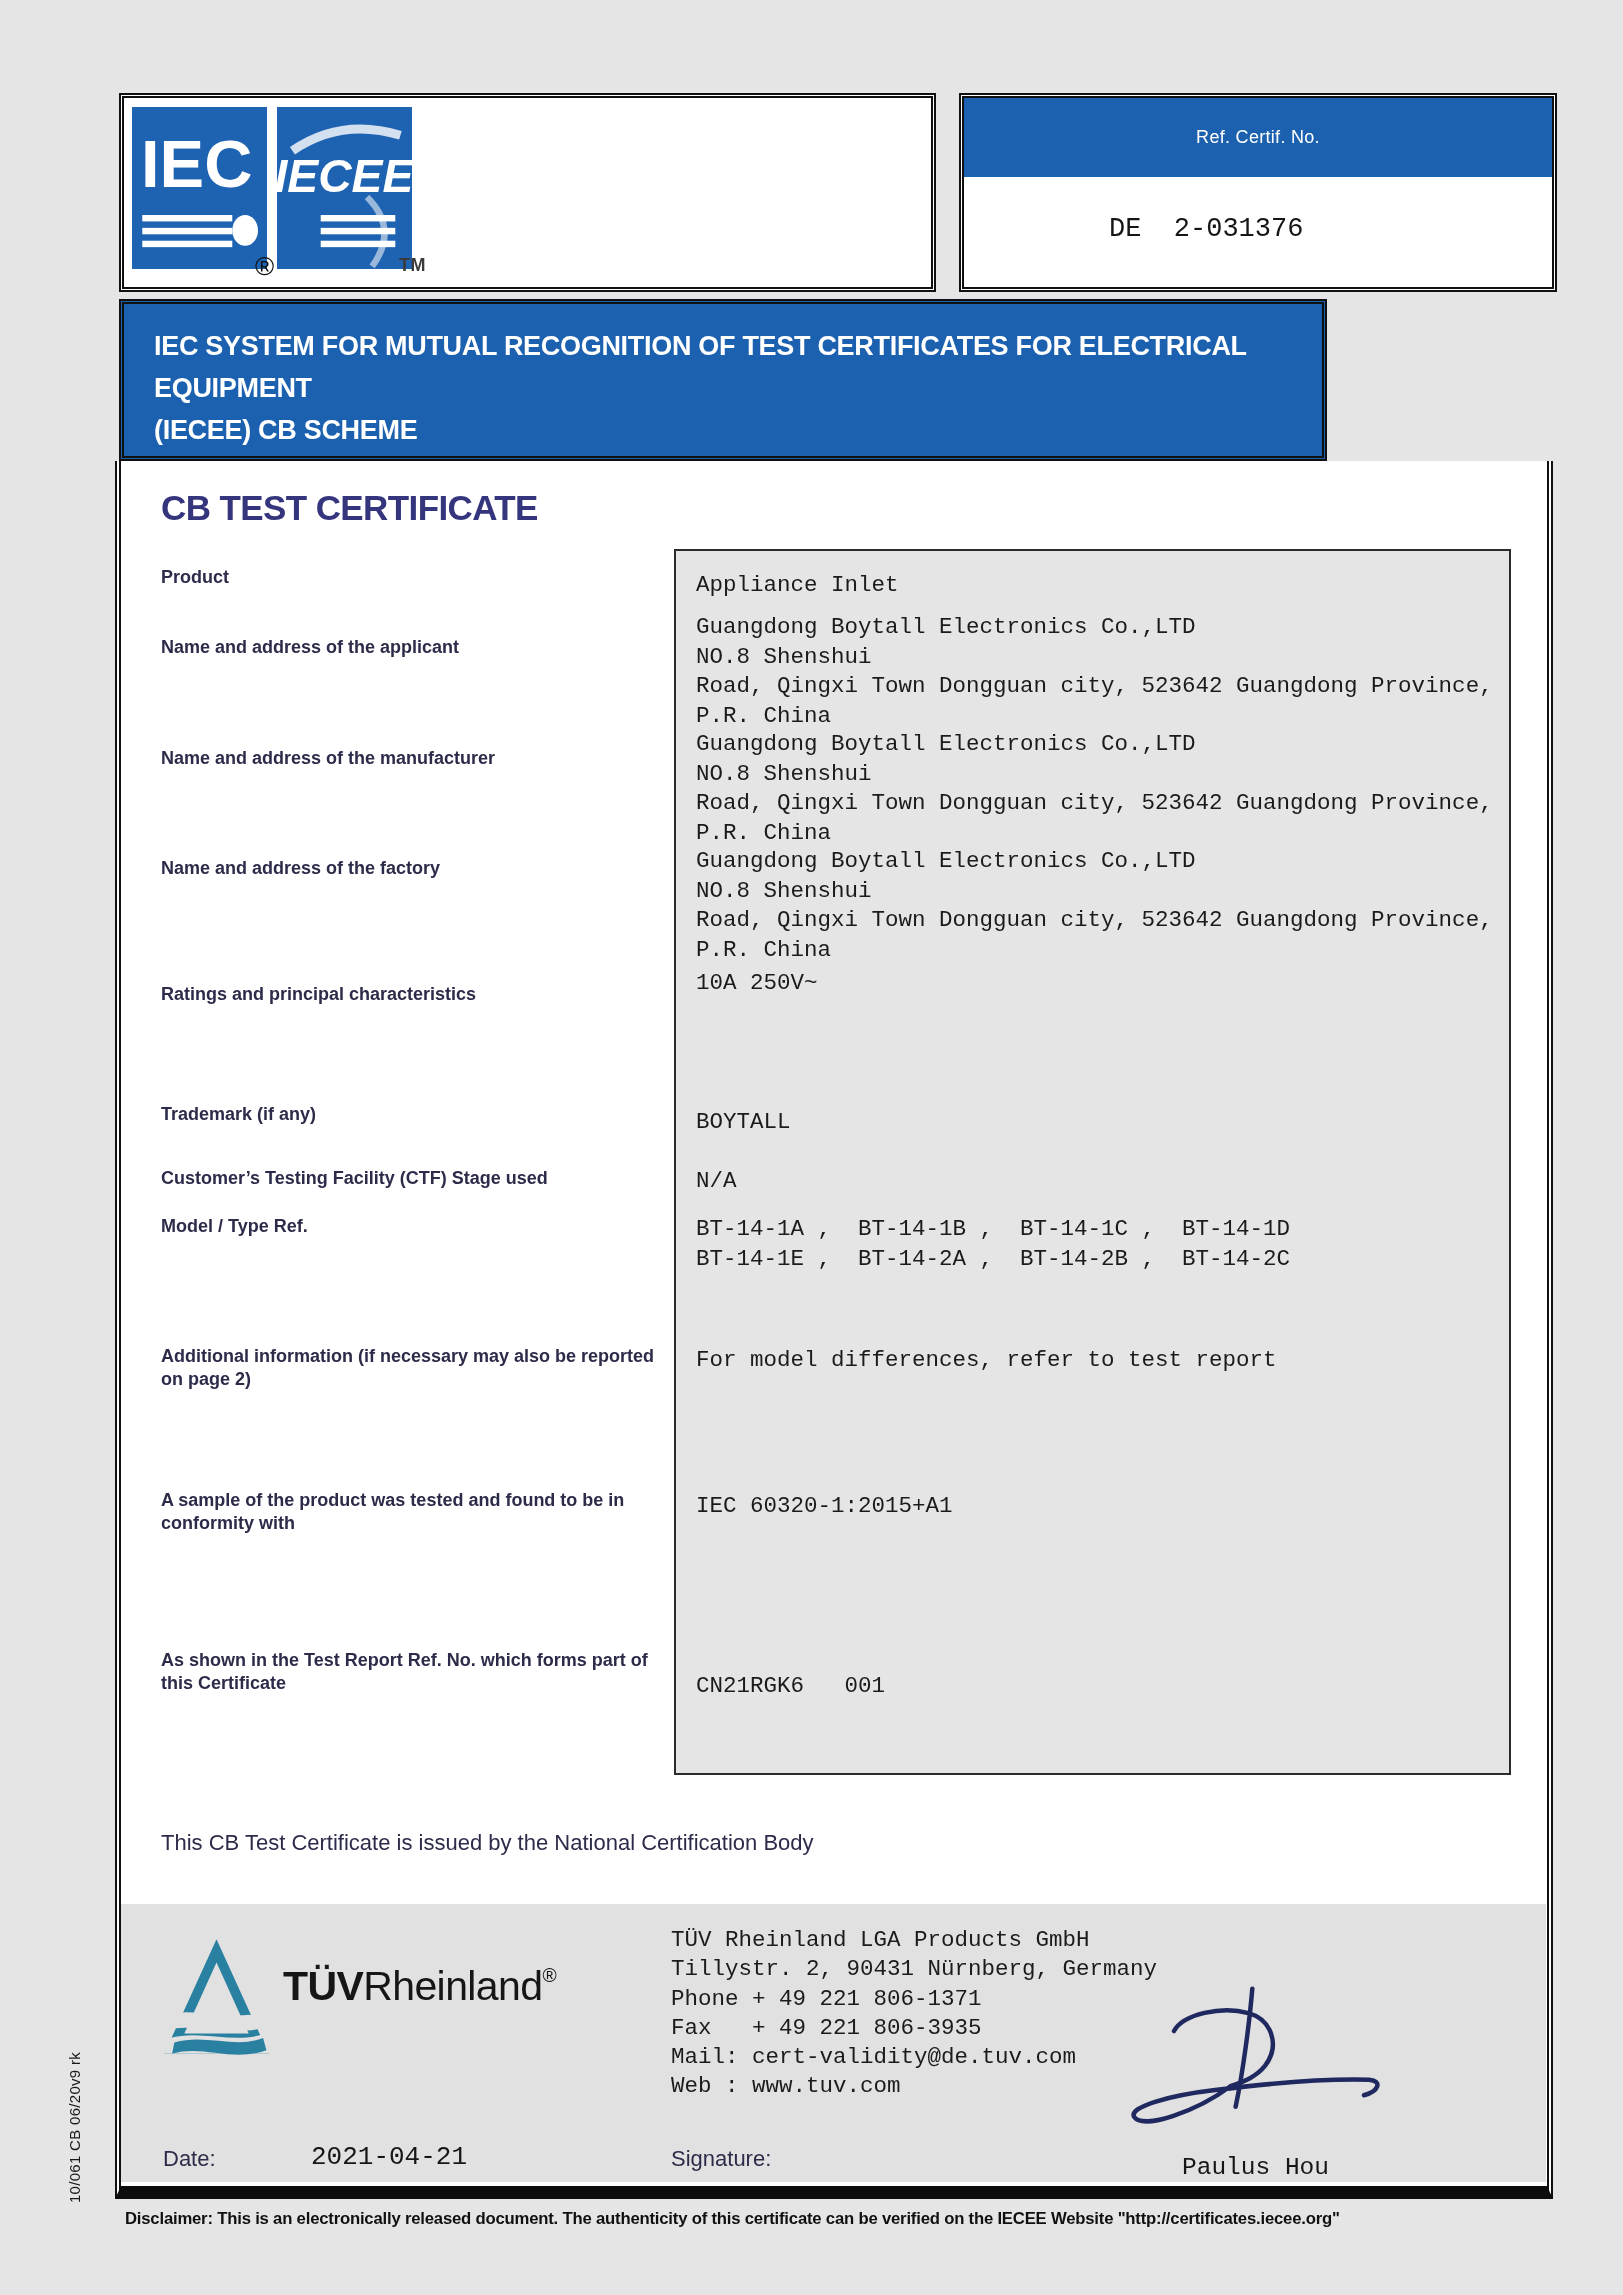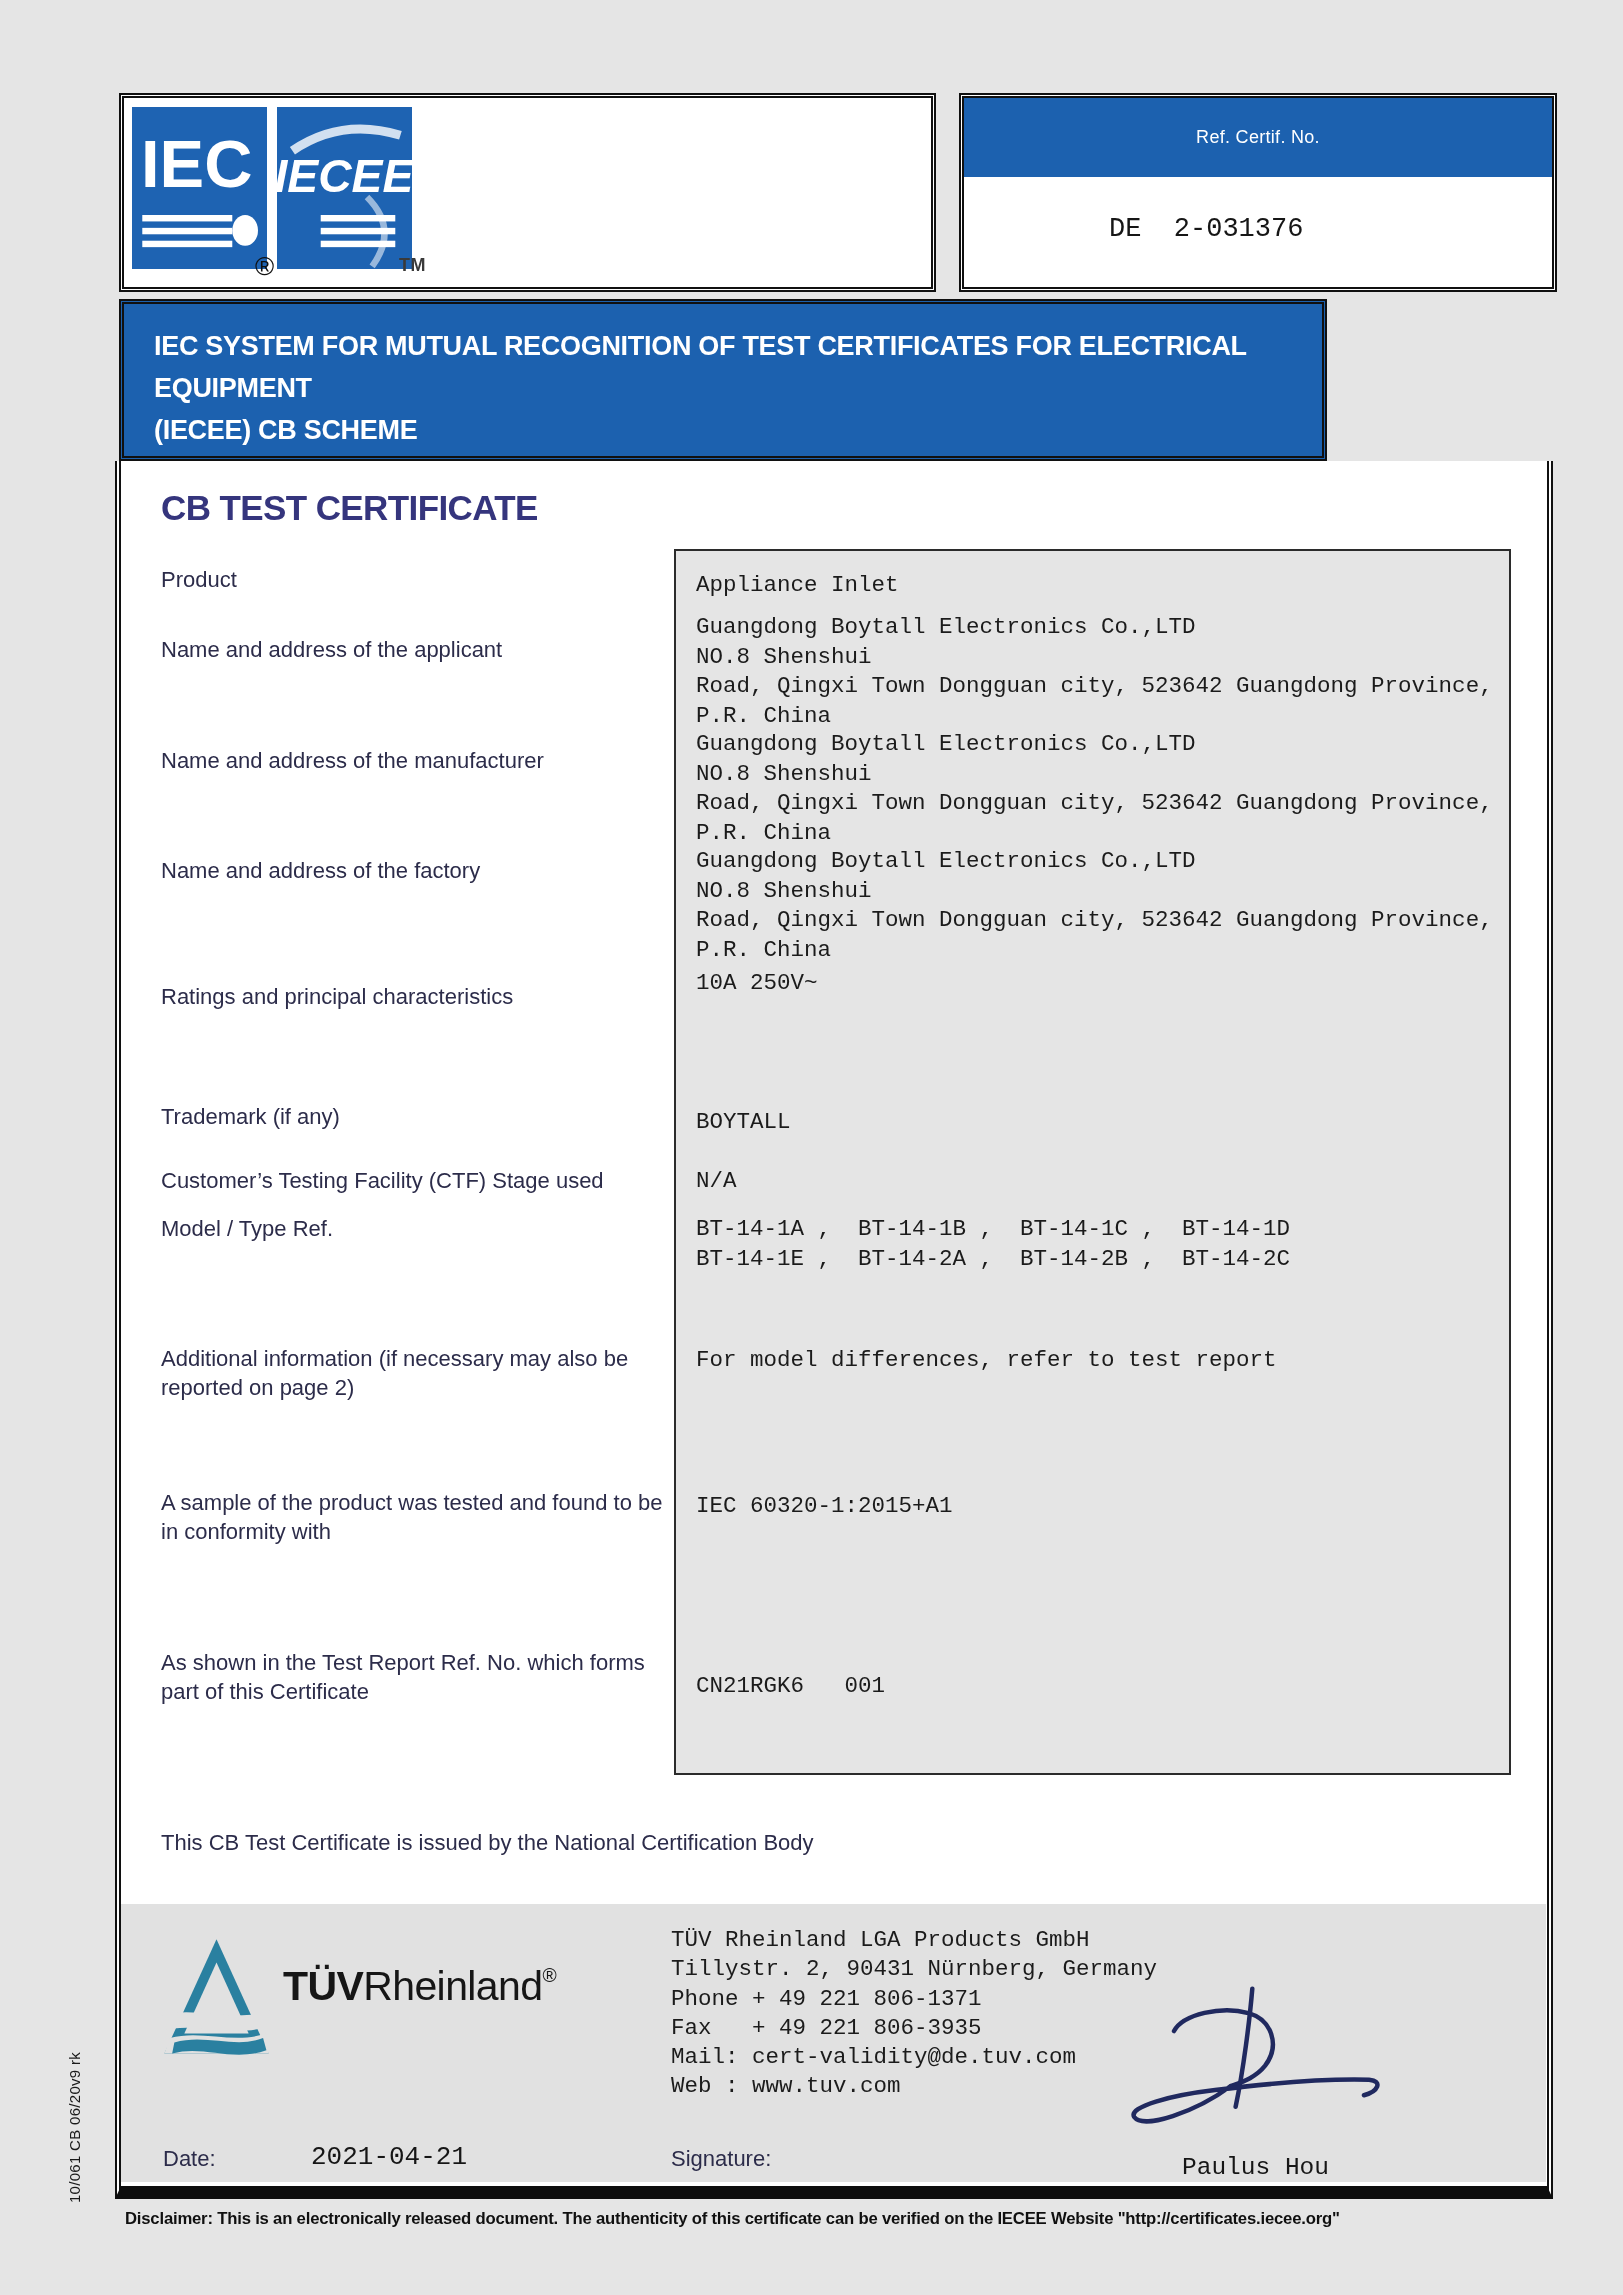--- a/index.html
+++ b/index.html
@@ -50,21 +50,21 @@
   .cert-title{
     position:absolute;left:161px;top:488px;
     font-size:35px;font-weight:bold;color:#35357d;letter-spacing:-0.6px;
   }
   .gray-box{
     position:absolute;left:674px;top:549px;width:837px;height:1226px;
     background:#e5e5e5;border:2.6px solid #2b2b2b;box-sizing:border-box;
   }
   .field-label{
     position:absolute;left:161px;width:508px;
-    font-size:22px;line-height:1.3;color:#2c2c4a;
+    font-size:18px;line-height:1.3;color:#2c2c4a;font-weight:bold;
   }
   .field-value{
     position:absolute;left:696px;width:798px;
     font-family:"Liberation Mono",monospace;
     font-size:22.5px;line-height:1.32;color:#1b1b1b;white-space:pre-wrap;
   }
   .issued-line{
     position:absolute;left:161px;top:1830px;
     font-size:22px;color:#2c2c4a;
   }

